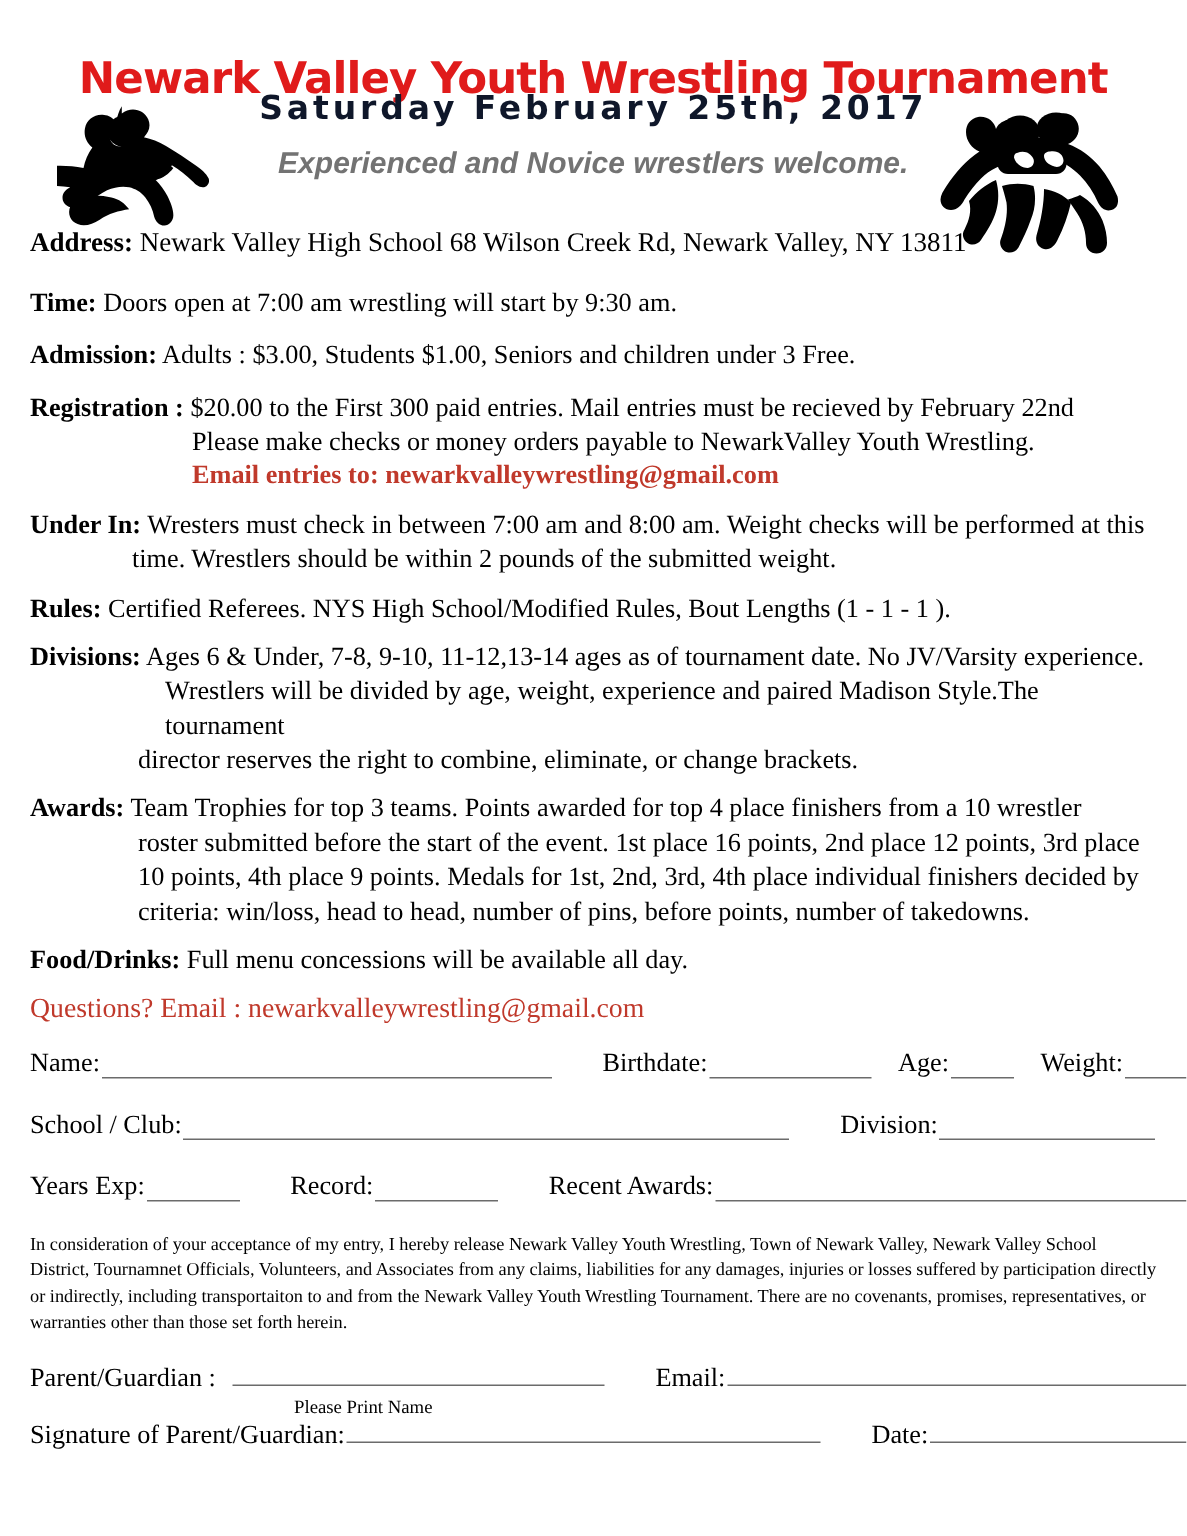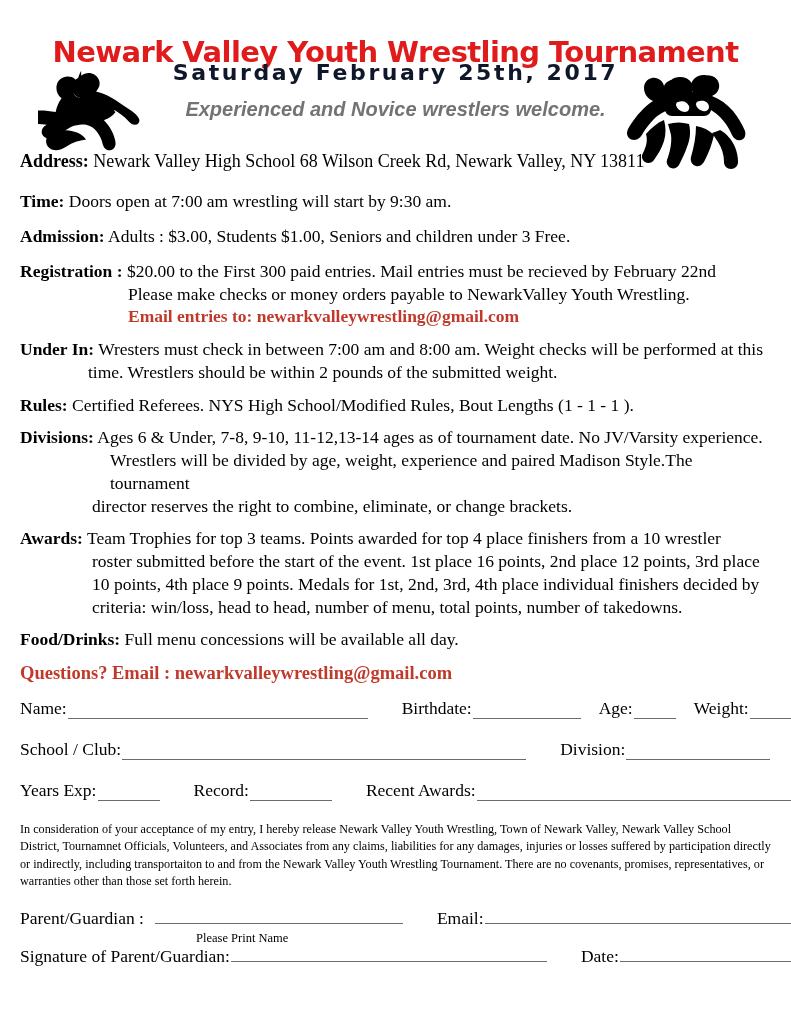--- a/index.html
+++ b/index.html
@@ -98,21 +98,21 @@
   .indent-2 { padding-left: 68px; }
   .indent-3 { padding-left: 90px; }
   .indent-4 { padding-left: 72px; }
 
   .red-email {
     color: #c0392b;
     font-weight: bold;
   }
   .questions {
     color: #c0392b;
-    font-weight: bold;
+    font-weight: normal;
     font-size: 18.5px;
     margin-top: 12px;
     margin-bottom: 14px;
   }
 
   
   .form-area {
     margin-top: 12px;
     font-size: 17.5px;
   }
@@ -243,21 +243,21 @@
     <div class="blk">
       <div><span class="lbl">Divisions:</span><span> Ages 6 &amp; Under, 7-8, 9-10, 11-12,13-14 ages as of tournament date. No JV/Varsity experience.</span></div>
       <div class="indent-3">Wrestlers will be divided by age, weight, experience and paired Madison Style.The tournament</div>
       <div class="indent-4">director reserves the right to combine, eliminate, or change brackets.</div>
     </div>
 
     <div class="blk">
       <div><span class="lbl">Awards:</span><span> Team Trophies for top 3 teams. Points awarded for top 4 place finishers from a 10 wrestler</span></div>
       <div class="indent-4">roster submitted before the start of the event. 1st place 16 points, 2nd place 12 points, 3rd place</div>
       <div class="indent-4">10 points, 4th place 9 points. Medals for 1st, 2nd, 3rd, 4th place individual finishers decided by</div>
-      <div class="indent-4">criteria: win/loss, head to head,  number of menu, total points, number of takedowns.</div>
+      <div class="indent-4">criteria: win/loss, head to head,  number of pins, before points, number of takedowns.</div>
     </div>
 
     <div class="blk">
       <span class="lbl">Food/Drinks:</span><span> Full menu concessions will be available all day.</span>
     </div>
 
     <div class="questions">Questions? Email : newarkvalleywrestling@gmail.com</div>
 
     <div class="form-area">
 

